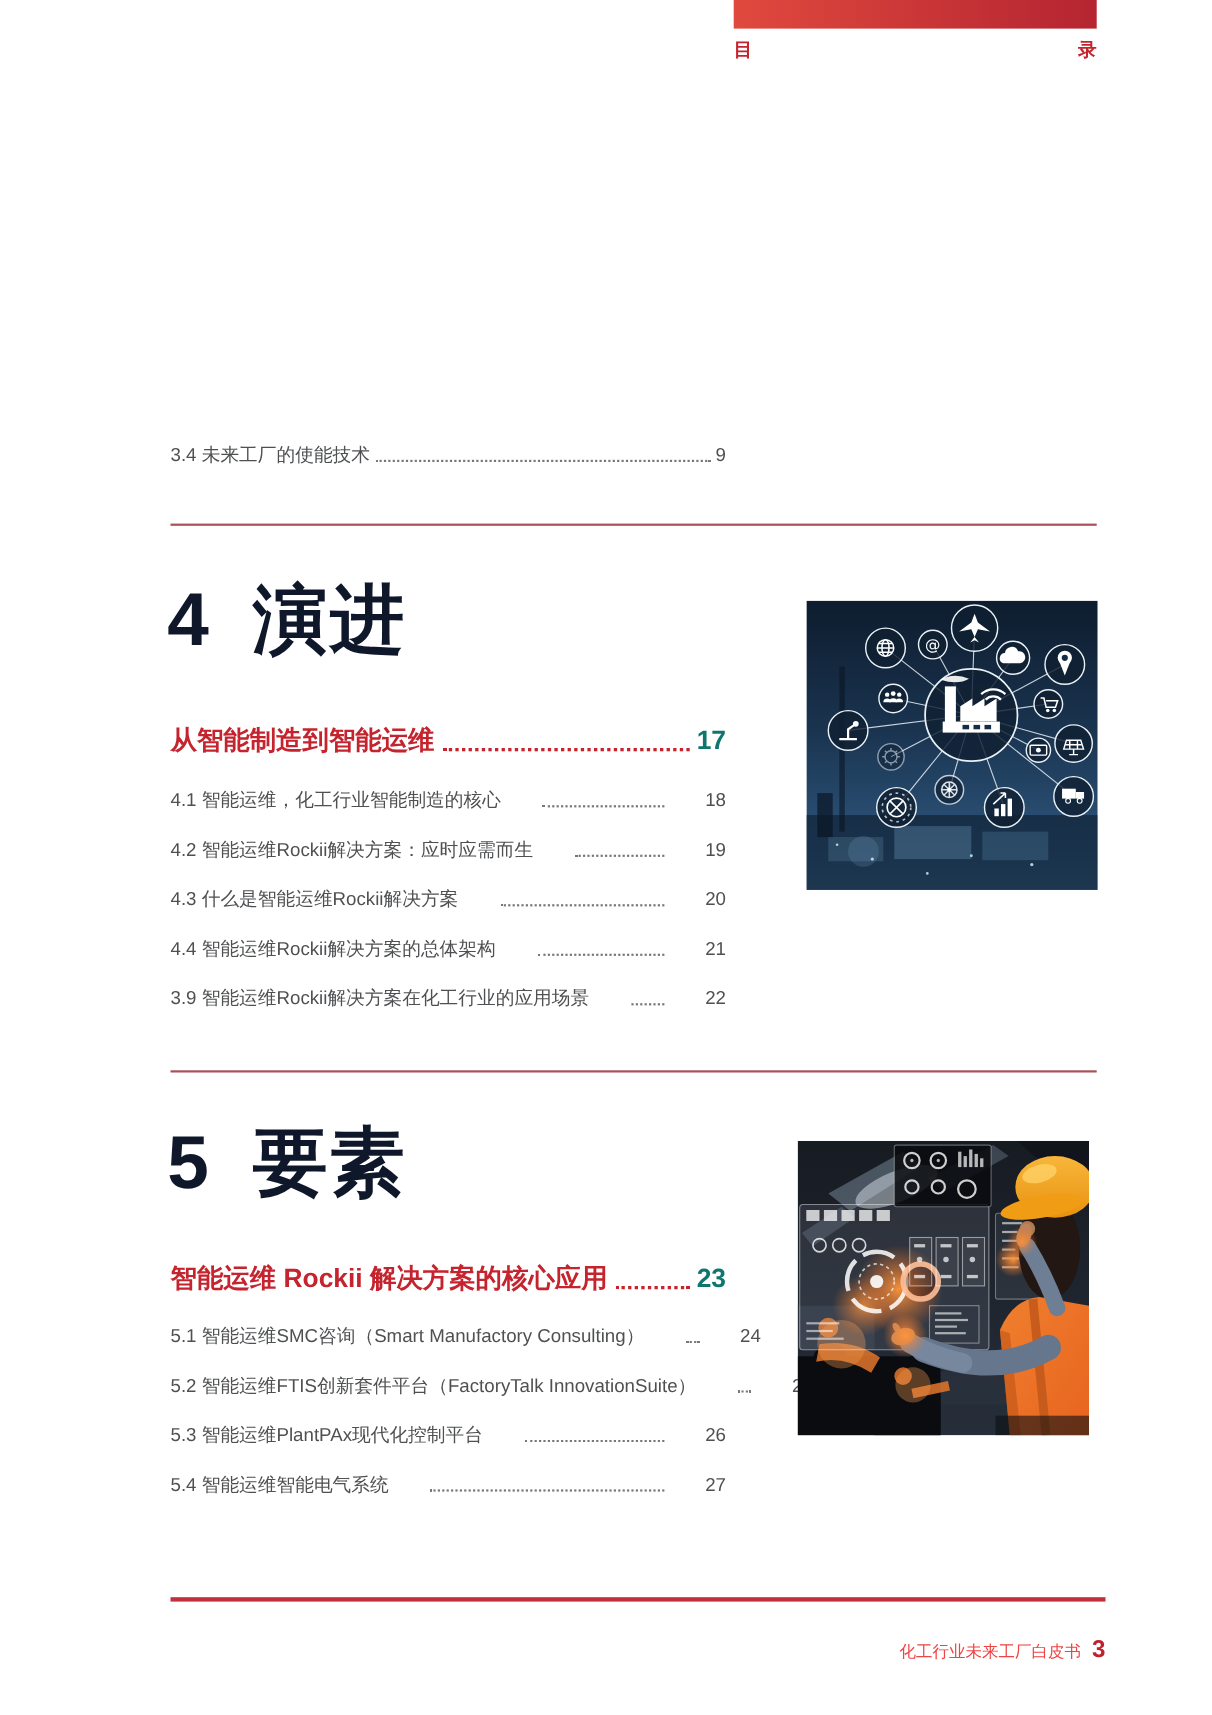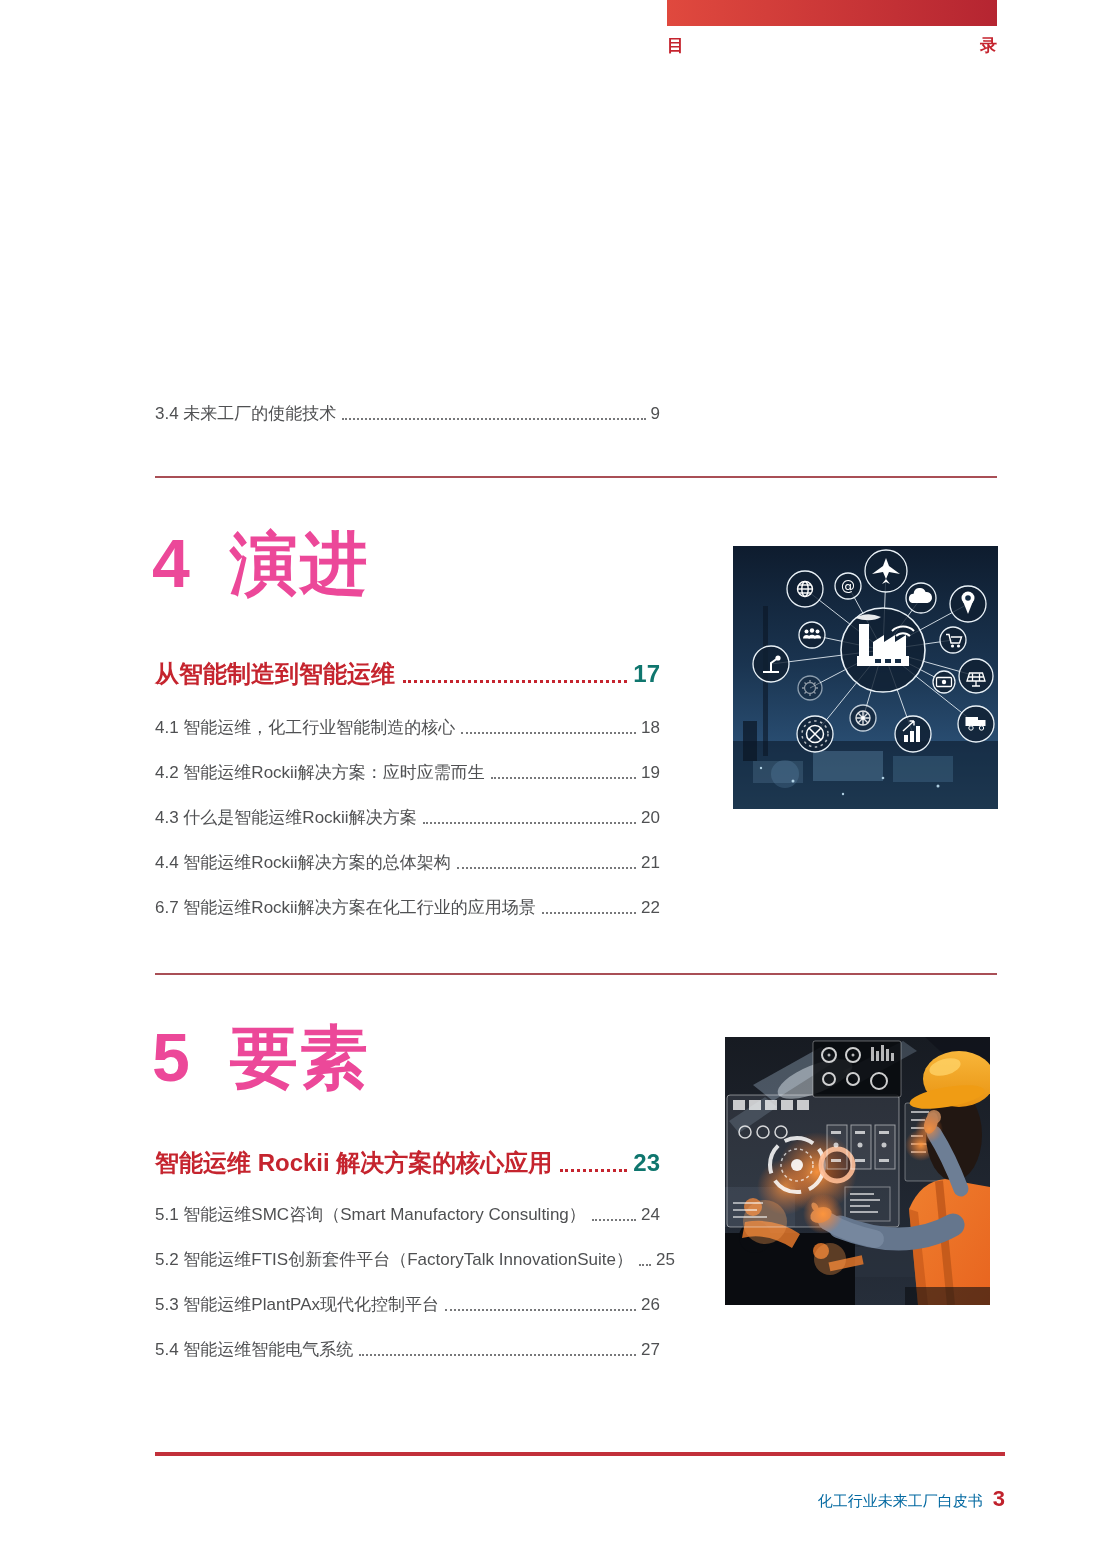--- a/index.html
+++ b/index.html
@@ -10,36 +10,36 @@
            background:linear-gradient(to right,#e0493e,#b52531);}
   .toc-header{position:absolute;left:667px;top:34px;width:330px;display:flex;
               justify-content:space-between;color:#c5242e;font-size:17px;font-weight:bold;}
   
   .entry{position:absolute;left:155px;width:505px;display:flex;align-items:flex-end;
          font-size:17px;color:#4f5052;height:20px;line-height:20px;}
   .entry .lbl{white-space:nowrap;}
   .dots{flex:1;border-bottom:2px dotted #77787a;margin:0 5px 4px 6px;min-width:12px;}
   .entry .pg{color:#4f5052;}
   .entry-list{position:absolute;left:155px;width:505px;}
-  .entry-list .entry{position:static;margin-bottom:25px;}
+  .entry-list .entry{position:static;margin-bottom:25px;gap:32px;}
   
   .h1{position:absolute;left:152px;height:84px;line-height:84px;font-size:68px;
-      font-weight:bold;color:#ec4899;letter-spacing:2px;white-space:nowrap;}
+      font-weight:bold;color:#0f172a;letter-spacing:2px;white-space:nowrap;}
   .h1 .h1num{margin-right:38px;}
   .subtitle{position:absolute;left:155px;width:505px;display:flex;align-items:flex-end;
             font-size:24px;font-weight:bold;color:#c5242e;height:30px;line-height:30px;margin-top:31px;}
   .subtitle .lbl{white-space:nowrap;}
   .subtitle .dots{border-bottom:3px dotted #c5242e;margin:0 6px 6px 8px;}
   .subtitle .pg{color:#0f766e;}
   
   .divider{position:absolute;left:155px;width:842px;height:2px;background:#a94f56;}
   .bottom-line{position:absolute;left:155px;top:1452px;width:850px;height:4px;background:#c2303a;}
   
   .footer{position:absolute;top:1486px;right:97px;display:flex;align-items:baseline;gap:10px;}
-  .footer .book{color:#0369a1;font-size:15px;}
+  .footer .book{color:#ef4444;font-size:15px;}
   .footer .num{color:#c0222c;font-size:22px;font-weight:bold;}
   
   .img-wrap{position:absolute;overflow:hidden;}
   .img-wrap svg{display:block;}
 </style>
 </head>
 <body>
 
 <div class="page">
 
@@ -81,21 +81,21 @@
       <span class="lbl">4.3 什么是智能运维Rockii解决方案</span>
       <span class="dots"></span>
       <span class="pg">20</span>
     </div>
     <div class="entry">
       <span class="lbl">4.4 智能运维Rockii解决方案的总体架构</span>
       <span class="dots"></span>
       <span class="pg">21</span>
     </div>
     <div class="entry">
-      <span class="lbl">6.7 智能运维Rockii解决方案在化工行业的应用场景</span>
+      <span class="lbl">3.9 智能运维Rockii解决方案在化工行业的应用场景</span>
       <span class="dots"></span>
       <span class="pg">22</span>
     </div>
   </div>
 
   <div class="img-wrap" style="left:733px;top:546px;width:265px;height:263px">
     <svg width="265" height="263" viewBox="0 0 265 263" xmlns="http://www.w3.org/2000/svg">
       <defs>
         <linearGradient id="bg1" x1="0" y1="0" x2="0" y2="1">
           <stop offset="0" stop-color="#0e1c2e"></stop>

